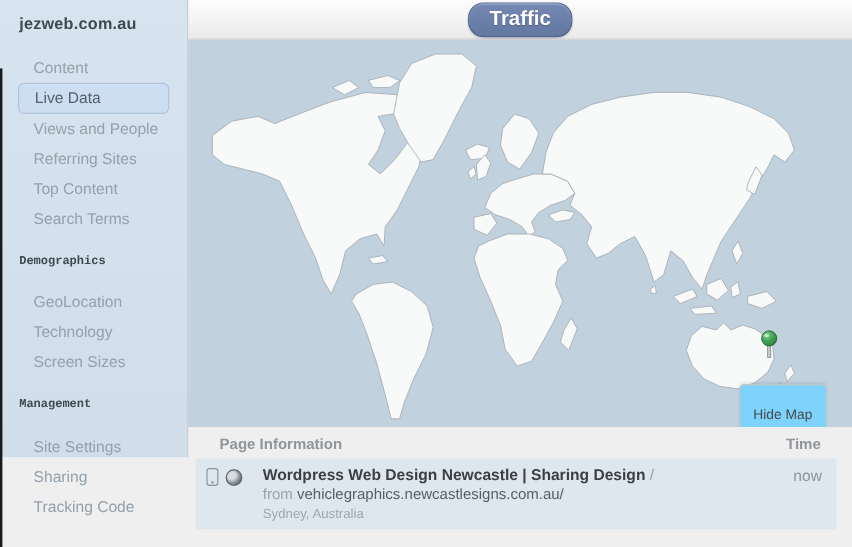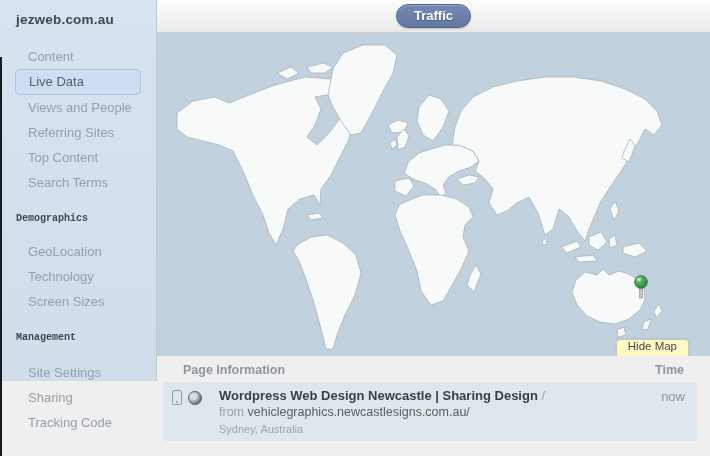--- a/index.html
+++ b/index.html
@@ -15,31 +15,31 @@
     margin:0 15px; padding-left:13px; color:#55606b; height:26px; line-height:24px; }
   .section-title { margin:14px 0 0 16px; font-size:10px; font-weight:bold; color:#3e4852; height:20px; line-height:20px;font-family:Liberation Mono, monospace; }
   .nav-list.sub { margin-top:10px; }
   .nav-list.sub2 { margin-top:12px; }
   .window-edge { position:absolute; left:0; top:57px; width:2px; height:399px; background:#171a1e; z-index:40; }
 
   
   .topbar { position:absolute; left:157px; top:0; width:553px; height:33px;
     background:linear-gradient(#fdfdfd,#eaeaea); border-bottom:1px solid #d2d2d2;
     display:flex; align-items:center; justify-content:center; }
-  .traffic-btn { display:inline-block; padding:3px 17px 4px; font-size:13px; font-weight:bold; color:#fff;
+  .traffic-btn { display:inline-block; padding:3px 17px 4px; font-size:17px; font-weight:bold; color:#fff;
     background:linear-gradient(#7589b4,#63789f); border:1px solid #50638f; border-radius:13px;
     text-shadow:0 1px 1px rgba(0,0,0,.3);
     box-shadow:0 1px 2px rgba(0,0,0,.18), inset 0 1px 0 rgba(255,255,255,.25); cursor:pointer; }
 
   
   .map-area { position:absolute; left:157px; top:33px; width:553px; height:323px; background:#c2d1de; overflow:hidden; }
   .map-area svg { position:absolute; left:0; top:0; }
-  .hide-map-btn { position:absolute; right:21px; bottom:0; background:#fef9c3;
+  .hide-map-btn { position:absolute; right:21px; bottom:0; background:#7dd3fc;
     border:1px solid #c6c6c6; border-bottom:none; border-radius:4px 4px 0 0;
-    padding:0 11px 4px; font-size:11.5px; color:#4a4a4a; cursor:pointer;
+    padding:19px 11px 4px; font-size:11.5px; color:#4a4a4a; cursor:pointer;
     box-shadow:0 -1px 2px rgba(0,0,0,.07); }
 
   
   .feed { position:absolute; left:157px; top:356px; width:553px; height:100px; background:#efefef; }
   .feed-header { display:flex; justify-content:space-between; padding:7px 26px 5px 26px;
     font-size:12.5px; font-weight:bold; color:#8f959b; }
   .visitor-row { margin:0 13px 0 6px; background:#dde7ed; border-radius:2px;
     padding:6px 12px 6px 9px; display:flex; align-items:flex-start; cursor:pointer; }
   .row-icons { display:flex; align-items:center; gap:6px; margin-top:2px; }
   .phone-icon { width:10px; height:15px; border:1.5px solid #8d959c; border-radius:2.5px; position:relative; display:inline-block; background:transparent; }

